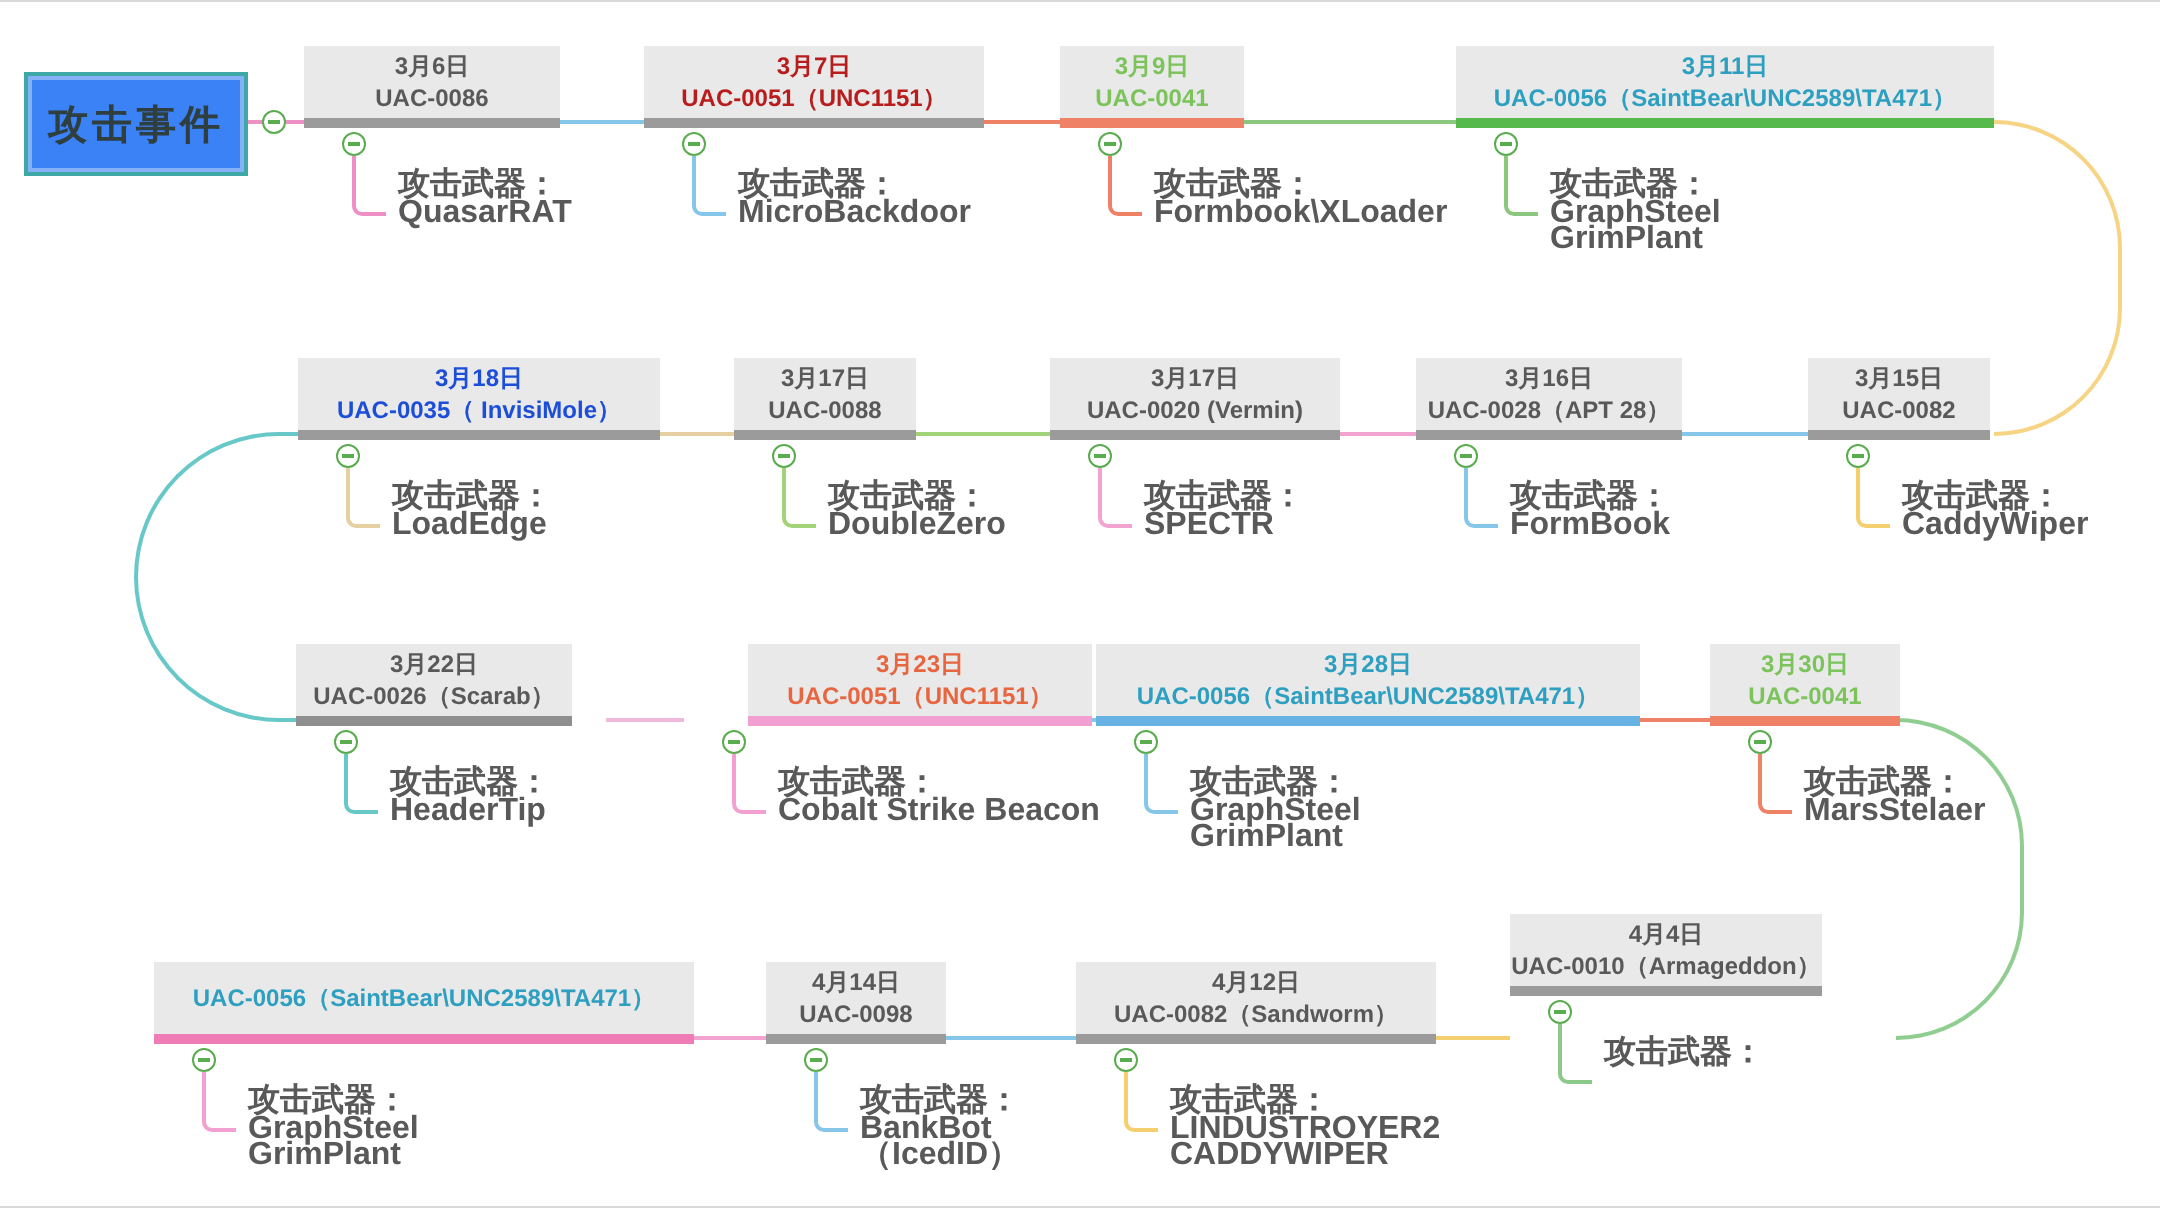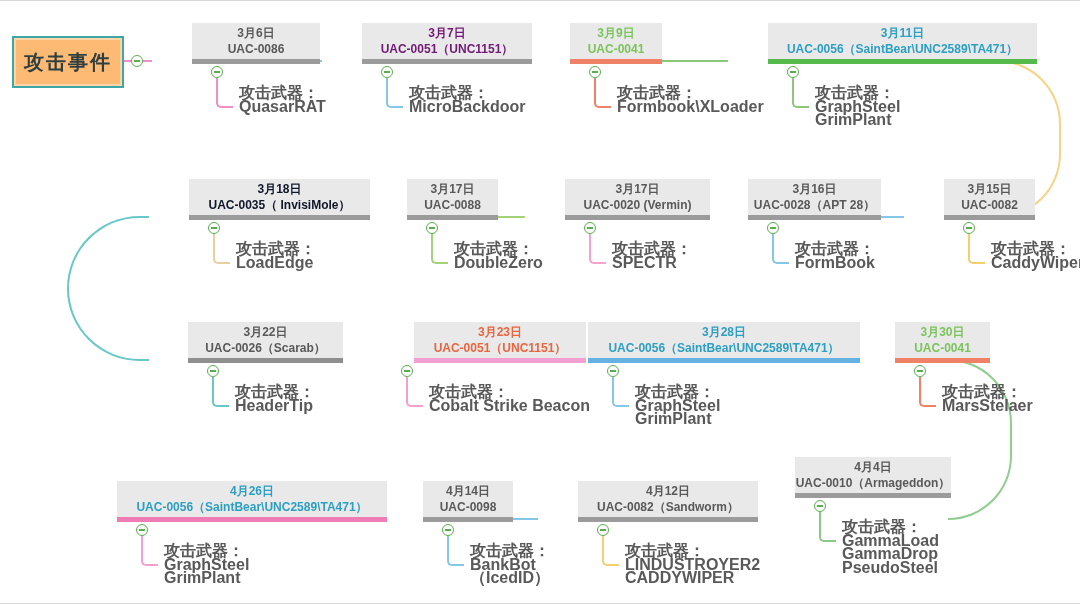--- a/index.html
+++ b/index.html
@@ -4,34 +4,34 @@
 <style>
   html,body{margin:0;padding:0;background:#fff;}
   #stage{
     position:relative;width:1080px;height:604px;overflow:hidden;background:#ffffff;
     font-family:"Liberation Sans","DejaVu Sans",sans-serif;
     border-top:1px solid #d9d9d9;border-bottom:1px solid #d9d9d9;box-sizing:border-box;
   }
   
   .rootbox{
     position:absolute;left:12px;top:35px;width:112px;height:52px;box-sizing:border-box;
-    background:#fdba74;border:2px solid #3ea8a6;box-shadow:inset 0 0 0 2px rgba(255,255,255,.38);
+    background:#3b82f6;border:2px solid #3ea8a6;box-shadow:inset 0 0 0 2px rgba(255,255,255,.38);
     display:flex;align-items:center;justify-content:center;
   }
   .rootbox .rtxt{
     font-family:"Liberation Serif","DejaVu Serif",serif;font-weight:bold;
     font-size:20px;color:#2f3e3e;letter-spacing:2px;white-space:nowrap;
   }
   
   .conn{position:absolute;height:2px;}
   .curve{position:absolute;box-sizing:border-box;border:2px solid;}
   .curve-right{border-left:none !important;}
   .curve-left{border-right:none !important;}
   
-  .node{position:absolute;margin-left:40px;}
+  .node{position:absolute;}
   .nbox{
     position:relative;height:36px;background:#e9e9e9;border-bottom:5px solid #9b9b9b;
     display:flex;align-items:center;justify-content:center;box-sizing:content-box;
   }
   .ntext{text-align:center;font-size:12px;font-weight:bold;line-height:16px;color:#595959;white-space:nowrap;}
   .ncircle{
     position:absolute;left:19px;top:43px;width:12px;height:12px;box-sizing:border-box;
     background:#fff;border:1.5px solid #5aad4e;border-radius:50%;
     display:flex;align-items:center;justify-content:center;z-index:3;
   }
@@ -95,21 +95,21 @@
     <div class="ncircle"></div>
     <div class="nelbow" style="border-color: rgb(238, 143, 198);"></div>
     <div class="nweapon">
         <div>攻击武器：</div>
         <div class="wnames">QuasarRAT</div>
       </div>
   </div>
 
   <div class="node" style="left:322px;top:22px;width:170px;">
     <div class="nbox" style="border-bottom-color: rgb(155, 155, 155);">
-        <div class="ntext" style="color: #701a75;">
+        <div class="ntext" style="color: #b91c1c;">
           <div>3月7日</div>
           <div>UAC-0051（UNC1151）</div>
         </div>
       </div>
     <div class="ncircle"></div>
     <div class="nelbow" style="border-color: rgb(133, 198, 233);"></div>
     <div class="nweapon">
         <div>攻击武器：</div>
         <div class="wnames">MicroBackdoor</div>
       </div>
@@ -141,21 +141,21 @@
     <div class="nelbow" style="border-color: rgb(139, 200, 126);"></div>
     <div class="nweapon">
         <div>攻击武器：</div>
         <div class="wnames">GraphSteel
 GrimPlant</div>
       </div>
   </div>
 
   <div class="node" style="left:149px;top:178px;width:181px;">
     <div class="nbox" style="border-bottom-color: rgb(155, 155, 155);">
-        <div class="ntext" style="color: #0f172a;">
+        <div class="ntext" style="color: #1d4ed8;">
           <div>3月18日</div>
           <div>UAC-0035（ InvisiMole）</div>
         </div>
       </div>
     <div class="ncircle"></div>
     <div class="nelbow" style="border-color: rgb(230, 207, 161);"></div>
     <div class="nweapon">
         <div>攻击武器：</div>
         <div class="wnames">LoadEdge</div>
       </div>
@@ -214,21 +214,21 @@
         </div>
       </div>
     <div class="ncircle"></div>
     <div class="nelbow" style="border-color: rgb(245, 206, 110);"></div>
     <div class="nweapon">
         <div>攻击武器：</div>
         <div class="wnames">CaddyWiper</div>
       </div>
   </div>
 
-  <div class="node" style="left:148px;top:321px;width:155px;">
+  <div class="node" style="left:148px;top:321px;width:138px;">
     <div class="nbox" style="border-bottom-color: rgb(143, 143, 143);">
         <div class="ntext" style="color: rgb(89, 89, 89);">
           <div>3月22日</div>
           <div>UAC-0026（Scarab）</div>
         </div>
       </div>
     <div class="ncircle"></div>
     <div class="nelbow" style="border-color: rgb(104, 200, 200);"></div>
     <div class="nweapon">
         <div>攻击武器：</div>
@@ -278,21 +278,20 @@
     <div class="nelbow" style="border-color: rgb(238, 129, 102);"></div>
     <div class="nweapon">
         <div>攻击武器：</div>
         <div class="wnames">MarsStelaer</div>
       </div>
   </div>
 
   <div class="node" style="left:77px;top:480px;width:270px;">
     <div class="nbox" style="border-bottom-color: rgb(240, 124, 181);">
         <div class="ntext" style="color: rgb(45, 159, 192);">
-          <div>4月26日</div>
           <div>UAC-0056（SaintBear\UNC2589\TA471）</div>
         </div>
       </div>
     <div class="ncircle"></div>
     <div class="nelbow" style="border-color: rgb(242, 160, 210);"></div>
     <div class="nweapon">
         <div>攻击武器：</div>
         <div class="wnames">GraphSteel
 GrimPlant</div>
       </div>
@@ -334,20 +333,17 @@
     <div class="nbox" style="border-bottom-color: rgb(155, 155, 155);">
         <div class="ntext" style="color: rgb(89, 89, 89);">
           <div>4月4日</div>
           <div>UAC-0010（Armageddon）</div>
         </div>
       </div>
     <div class="ncircle"></div>
     <div class="nelbow" style="border-color: rgb(139, 201, 139);"></div>
     <div class="nweapon">
         <div>攻击武器：</div>
-        <div class="wnames">GammaLoad
-GammaDrop
-PseudoSteel</div>
       </div>
   </div>
 
 
 </div>
 
 </body></html>

